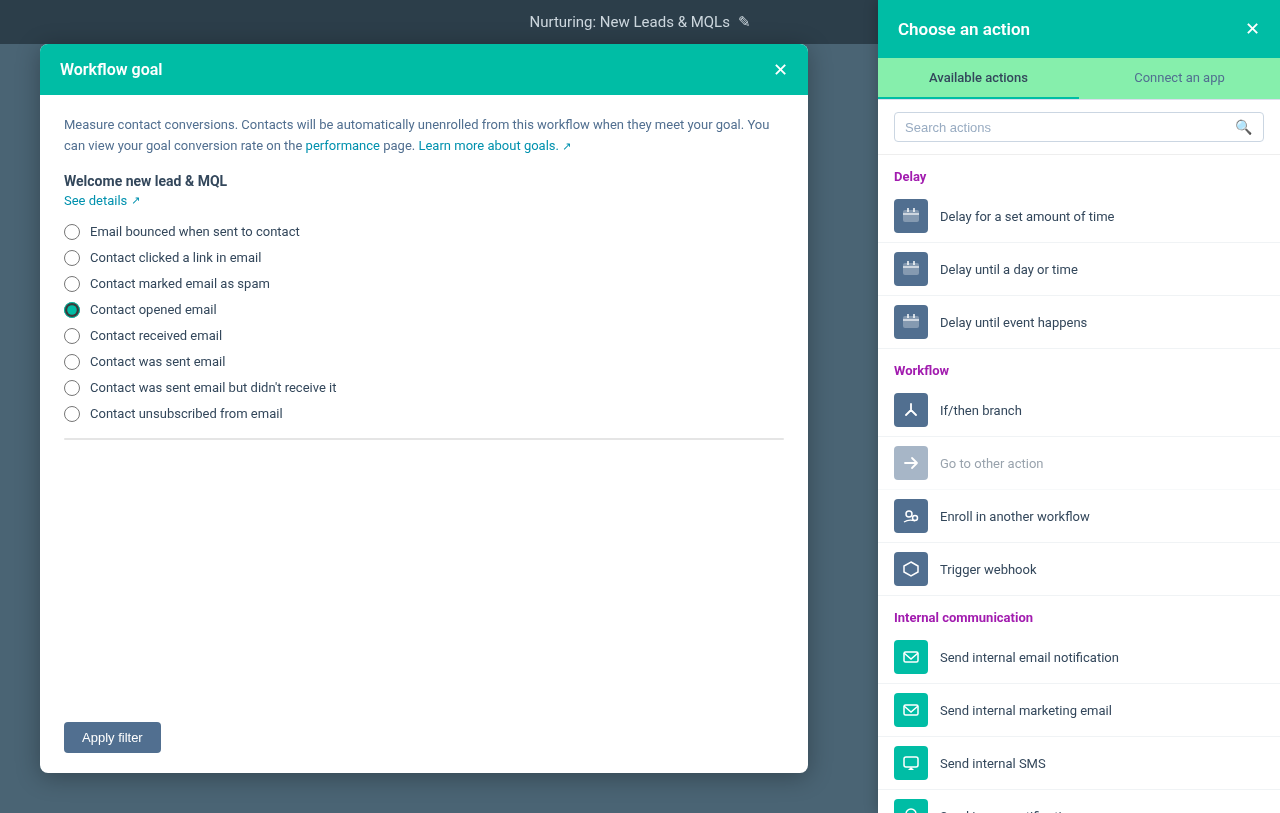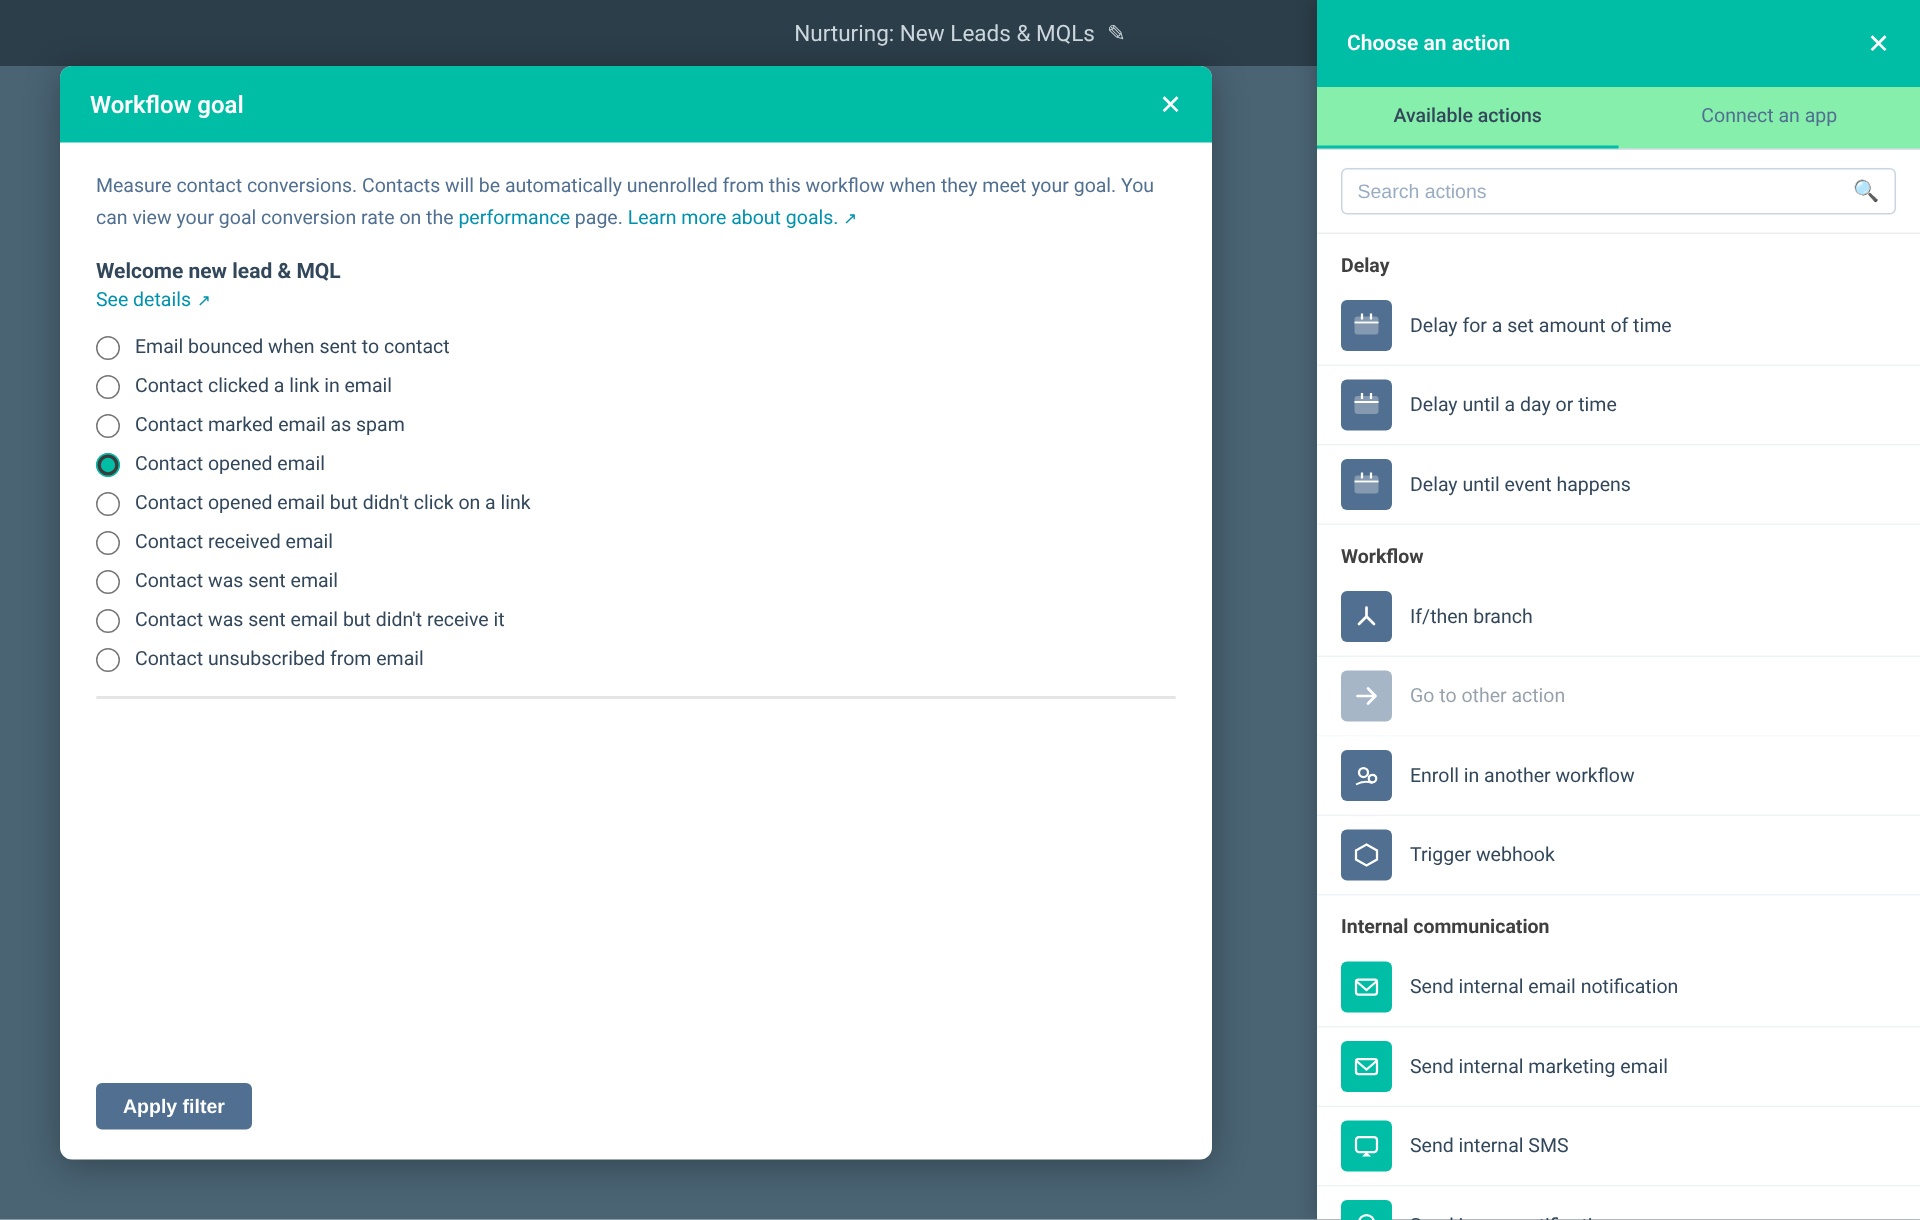--- a/index.html
+++ b/index.html
@@ -191,21 +191,21 @@
     .modal-footer {
       padding: 12px 24px 20px;
     }
     .apply-filter-btn {
       background: #516f90;
       color: white;
       border: none;
       border-radius: 4px;
       padding: 8px 18px;
       font-size: 13px;
-      font-weight: 700;
+      font-weight: 400;
       cursor: pointer;
     }
 
     
     .action-panel {
       position: absolute;
       top: 0;
       right: 0;
       width: 402px;
       height: 813px;
@@ -217,21 +217,21 @@
     }
     .action-panel-header {
       background: #00bda5;
       color: white;
       padding: 18px 20px;
       display: flex;
       align-items: center;
       justify-content: space-between;
     }
     .action-panel-header h2 {
-      font-size: 14px;
+      font-size: 17px;
       font-weight: 600;
     }
     .panel-close {
       color: white;
       font-size: 18px;
       cursor: pointer;
       background: none;
       border: none;
     }
 
@@ -288,21 +288,21 @@
 
     
     .action-list {
       flex: 1;
       overflow-y: auto;
       padding: 0 0 20px;
     }
     .action-section-label {
       font-size: 13px;
       font-weight: 700;
-      color: #404040;
+      color: #a21caf;
       padding: 14px 16px 6px;
     }
     .action-item {
       display: flex;
       align-items: center;
       gap: 12px;
       padding: 9px 16px;
       border-bottom: 1px solid #f0f3f5;
       cursor: pointer;
     }
@@ -389,24 +389,20 @@
         </li>
         <li class="radio-item">
           <input type="radio" name="goal" id="r3" style="">
           <label for="r3" style="cursor: pointer;">Contact marked email as spam</label>
         </li>
         <li class="radio-item">
           <input type="radio" name="goal" id="r4" checked="" style="">
           <label for="r4" style="cursor: pointer;">Contact opened email</label>
         </li>
         <li class="radio-item">
-          <input type="radio" name="goal" id="r5" style="">
-          <label for="r5" style="cursor: pointer;">Contact opened email but didn't click on a link</label>
-        </li>
-        <li class="radio-item">
           <input type="radio" name="goal" id="r6" style="">
           <label for="r6" style="cursor: pointer;">Contact received email</label>
         </li>
         <li class="radio-item">
           <input type="radio" name="goal" id="r8" style="">
           <label for="r8" style="cursor: pointer;">Contact was sent email</label>
         </li>
         <li class="radio-item">
           <input type="radio" name="goal" id="r9" style="">
           <label for="r9" style="cursor: pointer;">Contact was sent email but didn't receive it</label>

